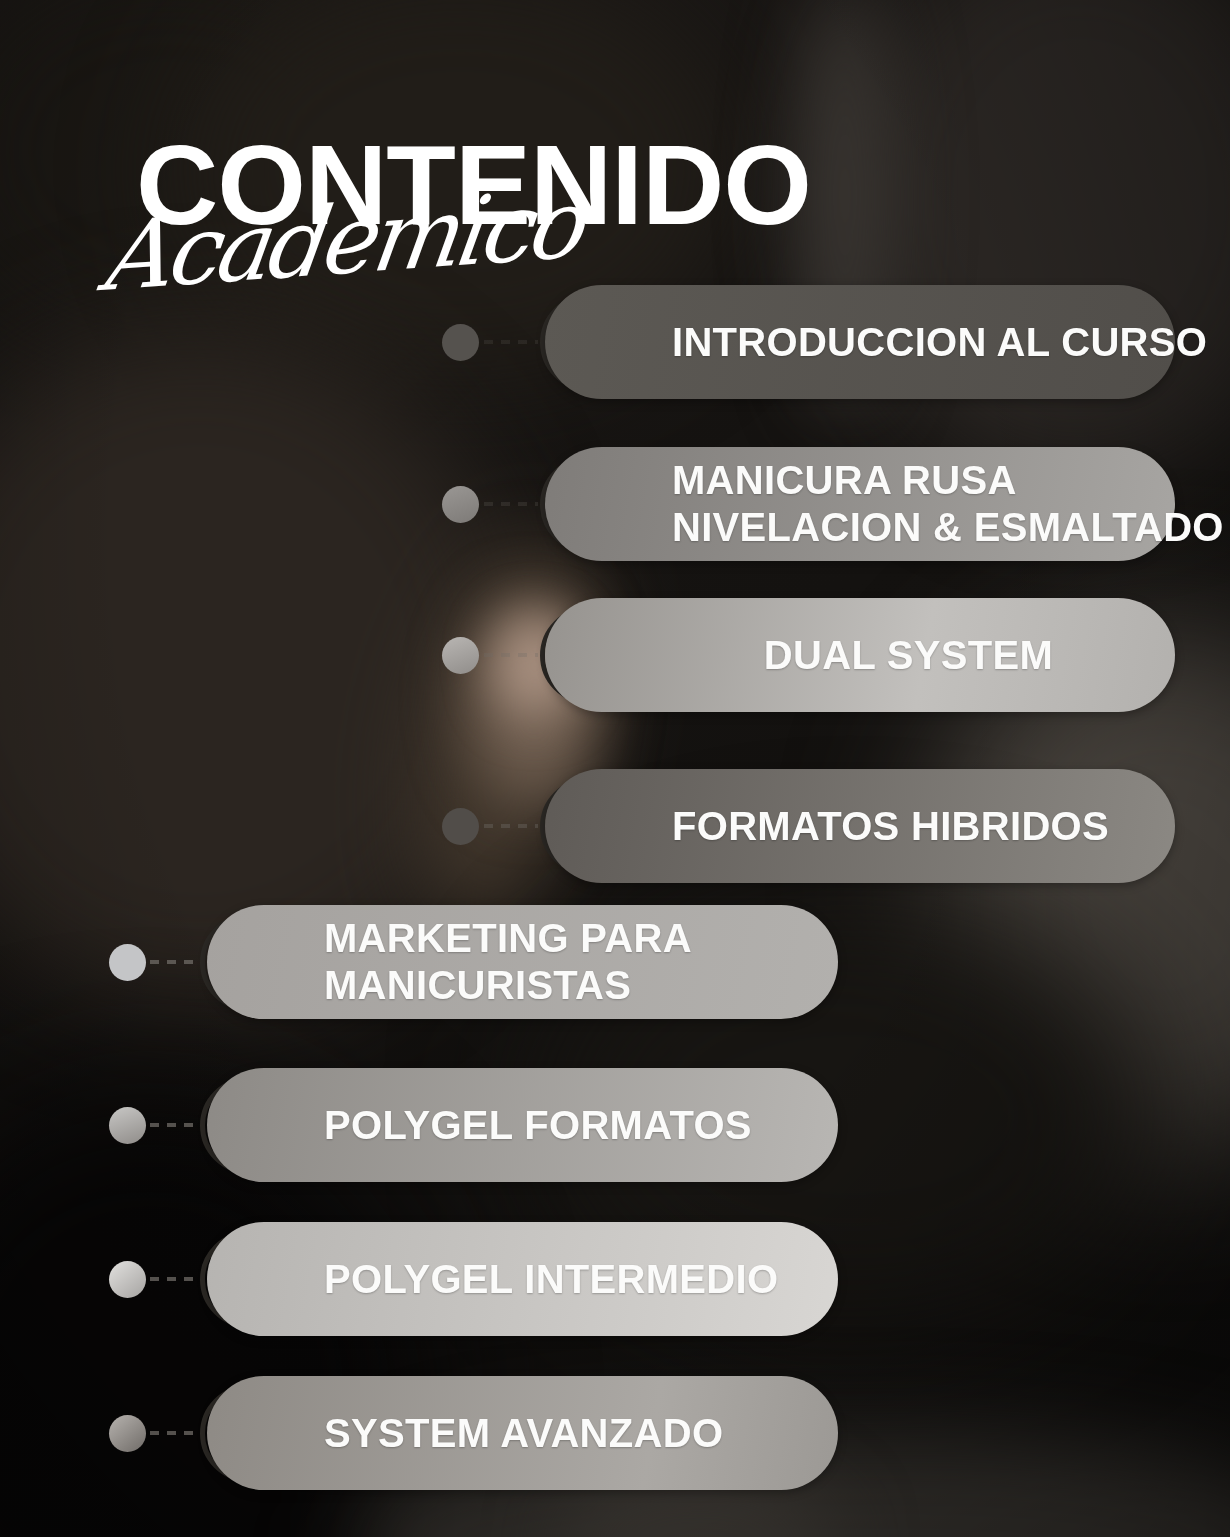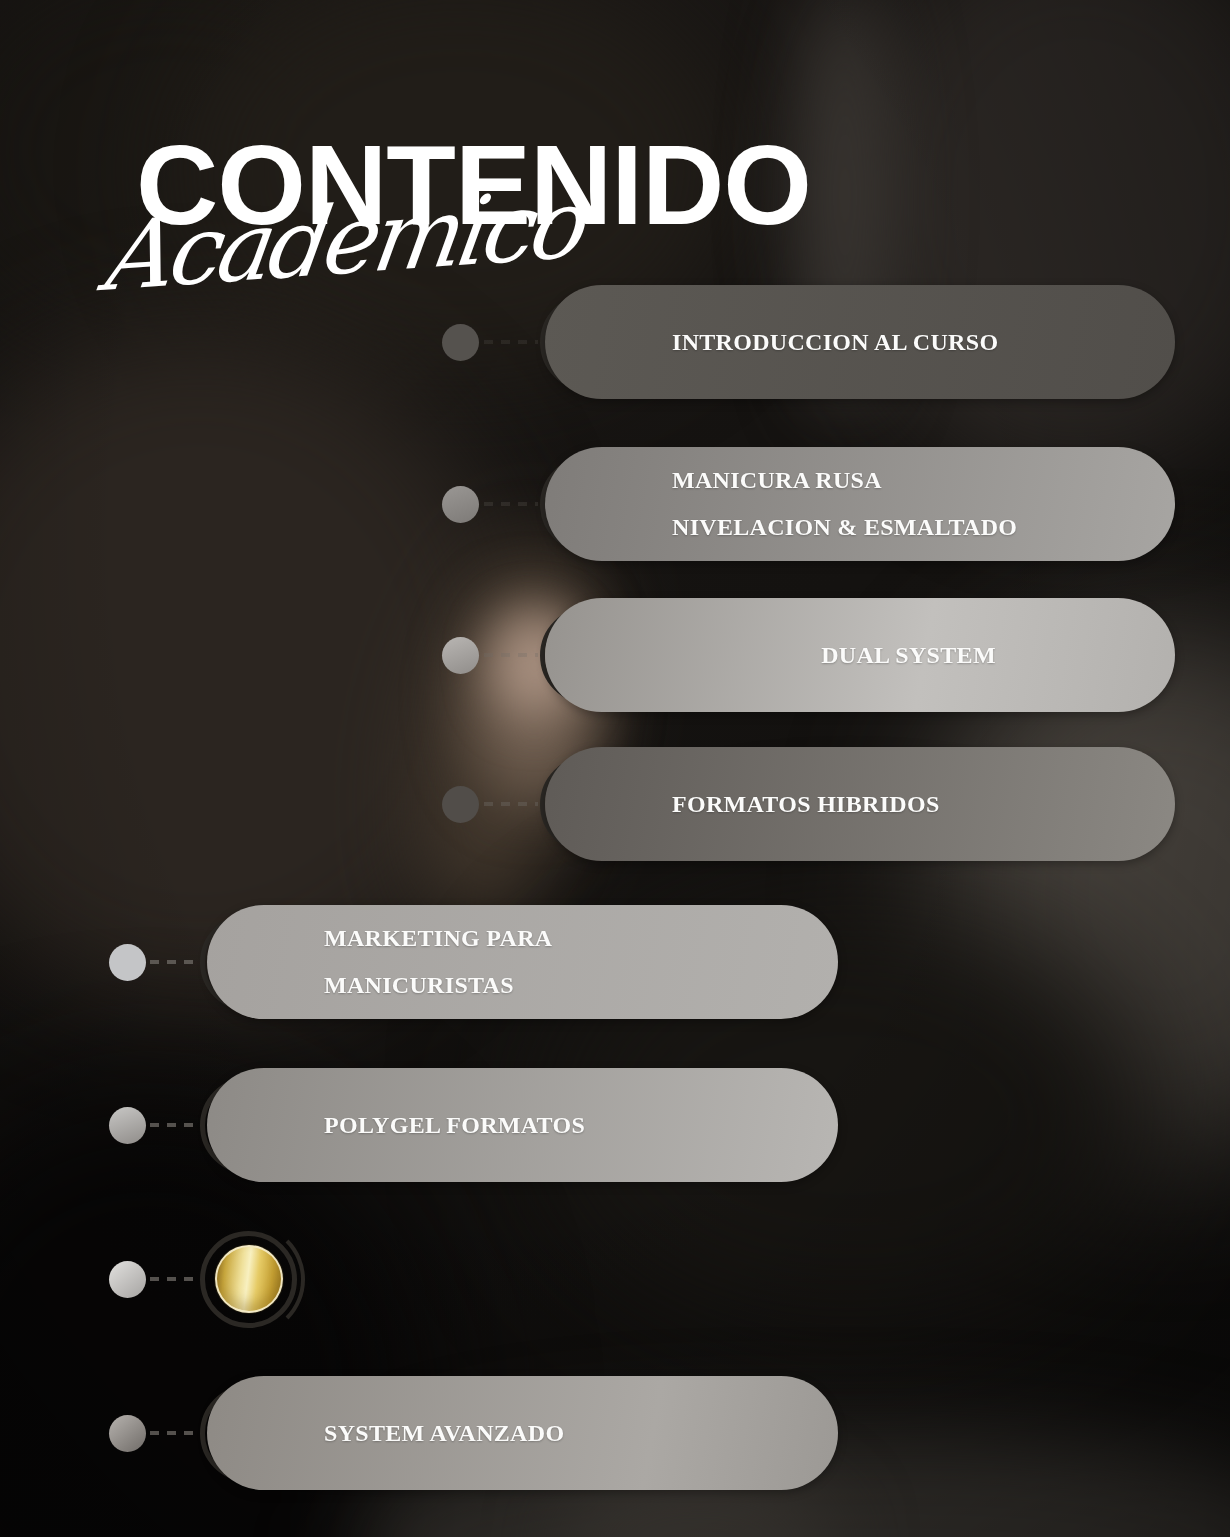--- a/index.html
+++ b/index.html
@@ -34,43 +34,43 @@
   }
   .script{
     position:absolute; left:100px; top:206px;
     font-family:"DejaVu Serif", serif; font-style:italic;
     font-size:94px; line-height:1.1; letter-spacing:-5px; color:#ffffff;
     transform:rotate(-4deg) skewX(-14deg); transform-origin:left bottom;
   }
 
   
   .row{position:absolute; left:0; right:0; height:114px; z-index:2;}
-  .r1{top:285px;} .r2{top:447px;} .r3{top:598px;text-align:center;} .r4{top:747px;}
+  .r1{top:285px;} .r2{top:447px;} .r3{top:598px;text-align:center;} .r4{top:769px;}
   .r5{top:905px;} .r6{top:1068px;} .r7{top:1222px;} .r8{top:1376px;}
 
   .pill{
     position:absolute; top:0; height:114px; border-radius:57px;
     display:flex; flex-direction:column; justify-content:center;
     box-shadow:0 3px 10px rgba(0,0,0,.3);
   }
   .row.right .pill{left:545px; right:55px; padding-left:127px; padding-right:30px;}
   .row.left  .pill{left:207px; width:631px; box-sizing:border-box; padding-left:117px; padding-right:28px;}
 
   .r1 .pill{background:linear-gradient(100deg,#5c5954,#514e4a);}
   .r2 .pill{background:linear-gradient(100deg,#7f7c79,#a7a5a2);}
   .r3 .pill{background:linear-gradient(100deg,#96938f,#c2c0bd 60%,#b3b1ae);}
   .r4 .pill{background:linear-gradient(100deg,#5f5b57,#8b8883);}
   .r5 .pill{background:linear-gradient(100deg,#a5a29f,#b2b0ad);justify-content:center;}
   .r6 .pill{background:linear-gradient(100deg,#8d8a86,#b8b6b3);}
   .r7 .pill{background:linear-gradient(100deg,#b6b4b1,#d8d6d3);}
   .r8 .pill{background:linear-gradient(100deg,#8e8a85,#aba8a4 70%,#9c9995);}
 
   .line{
-    font-size:24px; font-weight:bold; letter-spacing:.3px; line-height:47px;
-    color:#fbfbfa; text-shadow:0 1px 2px rgba(0,0,0,.25); white-space:nowrap;font-family:Liberation Serif, serif;
+    font-size:40px; font-weight:bold; letter-spacing:.3px; line-height:47px;
+    color:#fbfbfa; text-shadow:0 1px 2px rgba(0,0,0,.25); white-space:nowrap;
   }
   .line:empty{display:none;}
 
   
   .marker{position:absolute; width:97px; height:97px; top:calc(50% - 48.5px);}
   .row.right .marker{left:540px;}
   .row.left  .marker{left:200px;}
   .ring{position:absolute; inset:0; border-radius:50%; border:5px solid #2b2824;}
   .arc {position:absolute; inset:-8px; border-radius:50%; border:4px solid transparent; border-right-color:#2b2824;}
   .gold{
@@ -213,20 +213,24 @@
   </div>
 
   <div class="row left r7">
     <span class="dot"></span>
     <span class="dash"></span>
     <div class="marker">
       <span class="ring"></span>
       <span class="arc"></span>
       <span class="gold"></span>
     </div>
+    <div class="pill">
+      <span class="line">POLYGEL INTERMEDIO</span>
+
+    </div>
   </div>
 
   <div class="row left r8">
     <span class="dot"></span>
     <span class="dash"></span>
     <div class="marker">
       <span class="ring"></span>
       <span class="arc"></span>
       <span class="gold"></span>
     </div>

